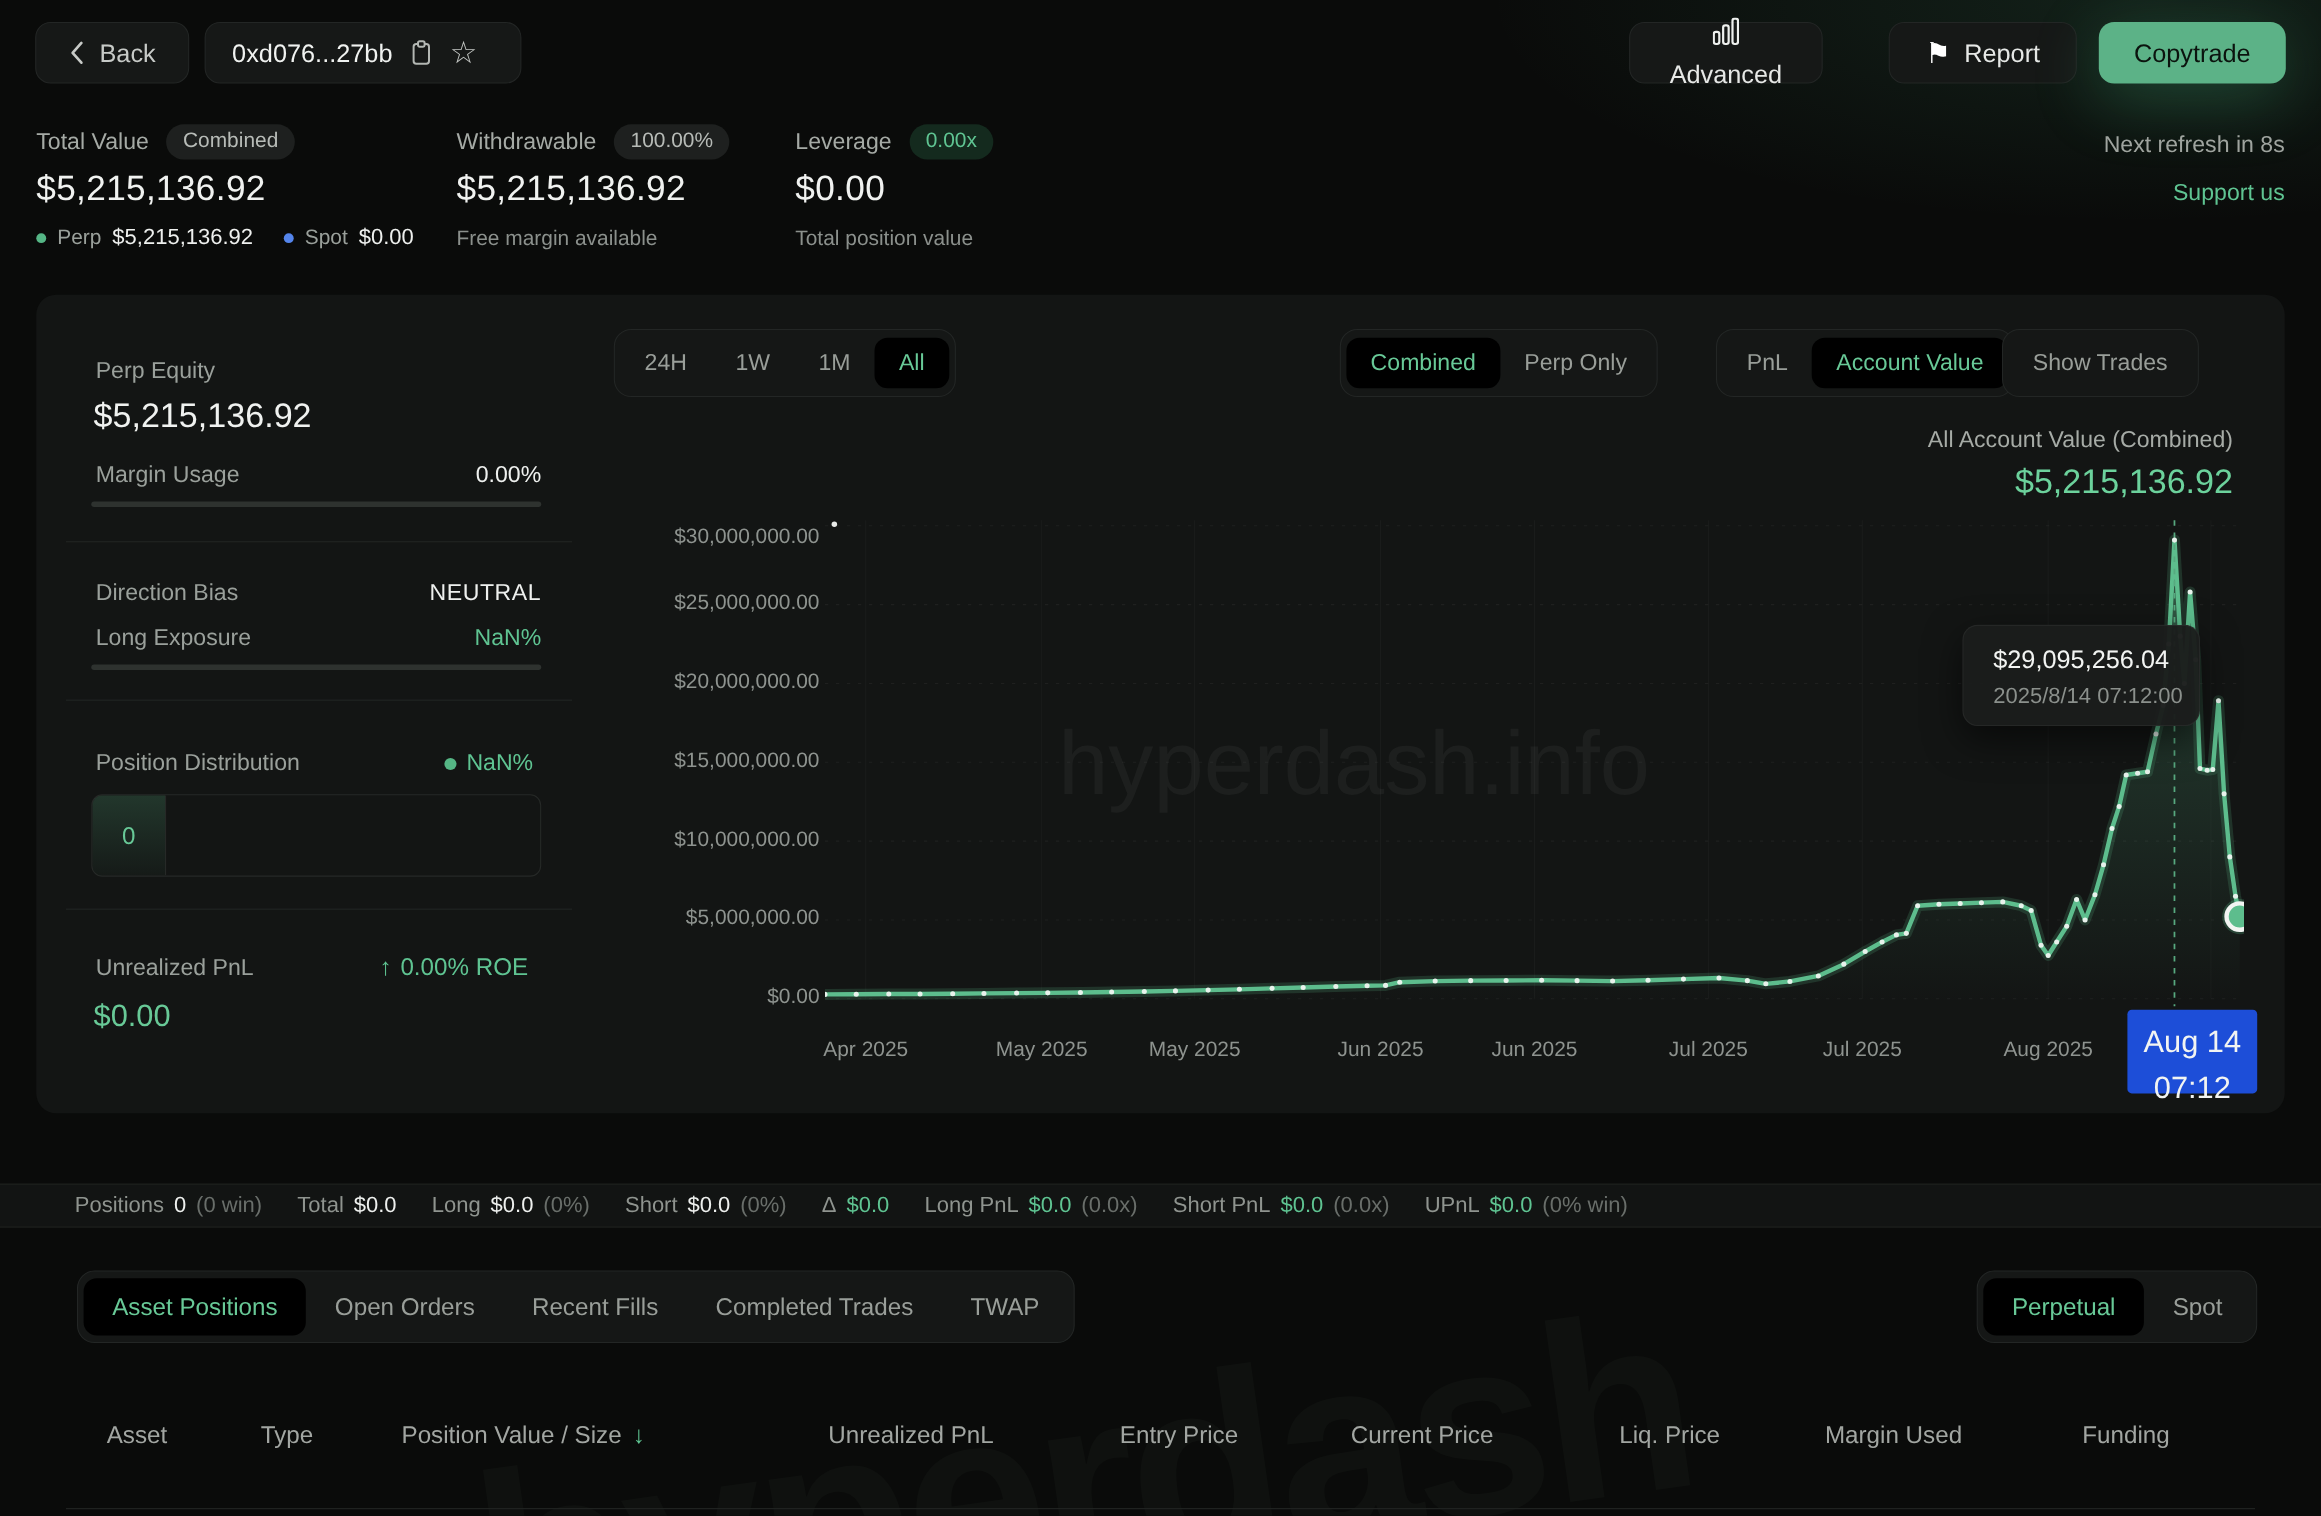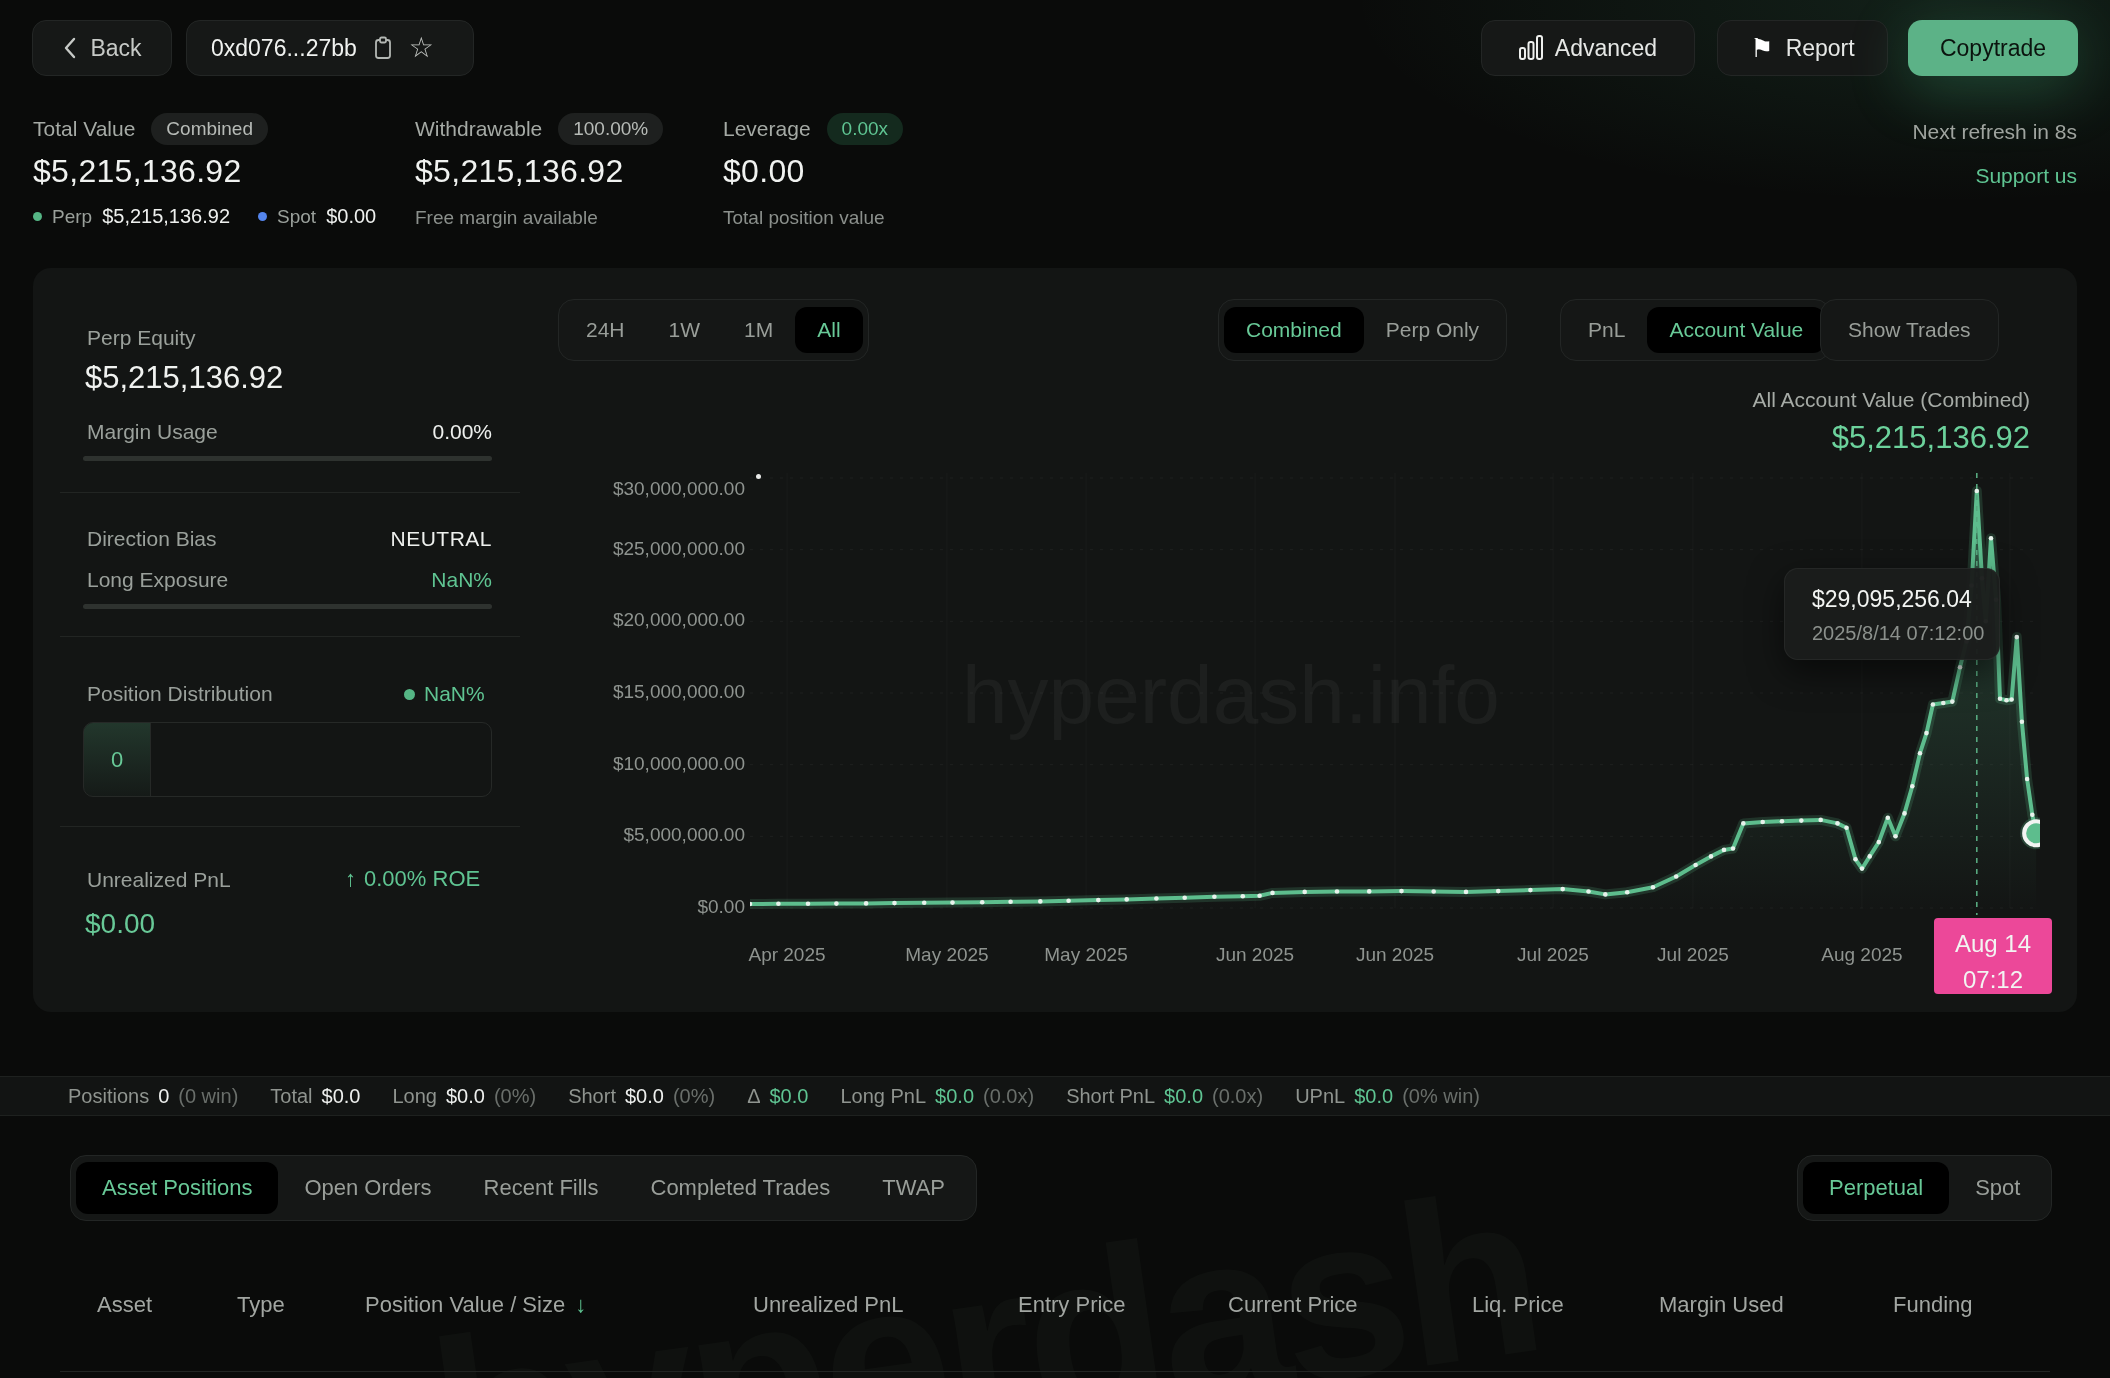--- a/index.html
+++ b/index.html
@@ -34,21 +34,21 @@
   
   .seg{background:#151716;border:1px solid #232625;border-radius:16px;display:flex;align-items:center;padding:5px;box-sizing:border-box;}
   .seg .opt{padding:11px 22px;border-radius:12px;color:#999e99;font-size:21px;white-space:nowrap;cursor:default;}
   .seg .opt.active{background:#000000;color:#68c997;}
 
   
   .ylab{position:absolute;right:0;font-size:19px;color:#8e938f;}
   .xlab{position:absolute;font-size:19px;color:#8e938f;text-align:center;}
   .tooltip{background:rgba(27,29,28,.97);border:1px solid rgba(255,255,255,.05);border-radius:14px;
            box-shadow:0 12px 34px rgba(0,0,0,.55);}
-  .cross-box{background:#ec4899;color:#f2f4f2;border-radius:4px;text-align:center;font-size:24px;line-height:1.5;}
+  .cross-box{background:#1d4ed8;color:#f2f4f2;border-radius:4px;text-align:center;font-size:28px;line-height:1.5;}
   .watermark{color:rgba(255,255,255,.045);font-weight:500;}
 
   
   .strip{background:#121413;border-top:1px solid #1e211f;border-bottom:1px solid #1e211f;}
   .sum-label{font-size:20px;color:#8f948f;}
   .sum-white{font-size:20px;color:#eef0ee;}
   .sum-green{font-size:20px;color:#5fc492;}
   .sum-dim{font-size:20px;color:#696e6a;}
 
   
@@ -74,21 +74,21 @@
   <span style="color:#f0f2f0;">0xd076...27bb</span>
   <span style="display:flex;">
     <svg width="20" height="24" viewBox="0 0 20 24">
         <rect x="3" y="4" width="14" height="18" rx="2.5" fill="none" stroke="#b3b7b3" stroke-width="1.8"></rect>
         <rect x="7" y="1.5" width="6" height="5" rx="1.5" fill="#161817" stroke="#b3b7b3" stroke-width="1.8"></rect>
       </svg>
   </span>
   <span style="color:#c3c6c3;font-size:28px;line-height:1;">☆</span>
 </div>
 
-<div class="abs tbtn" style="left:1481px;top:20px;width:214px;">
+<div class="abs tbtn" style="left:1481px;top:20px;width:176px;flex-direction:column;">
   <span style="display:flex;">
     <svg width="24" height="26" viewBox="0 0 24 26">
         <rect x="1" y="13" width="5" height="11" rx="2" fill="none" stroke="#eef0ee" stroke-width="2"></rect>
         <rect x="9.5" y="7" width="5" height="17" rx="2" fill="none" stroke="#eef0ee" stroke-width="2"></rect>
         <rect x="18" y="1" width="5" height="23" rx="2" fill="none" stroke="#eef0ee" stroke-width="2"></rect>
       </svg>
   </span>
   <span>Advanced</span>
 </div>
 

